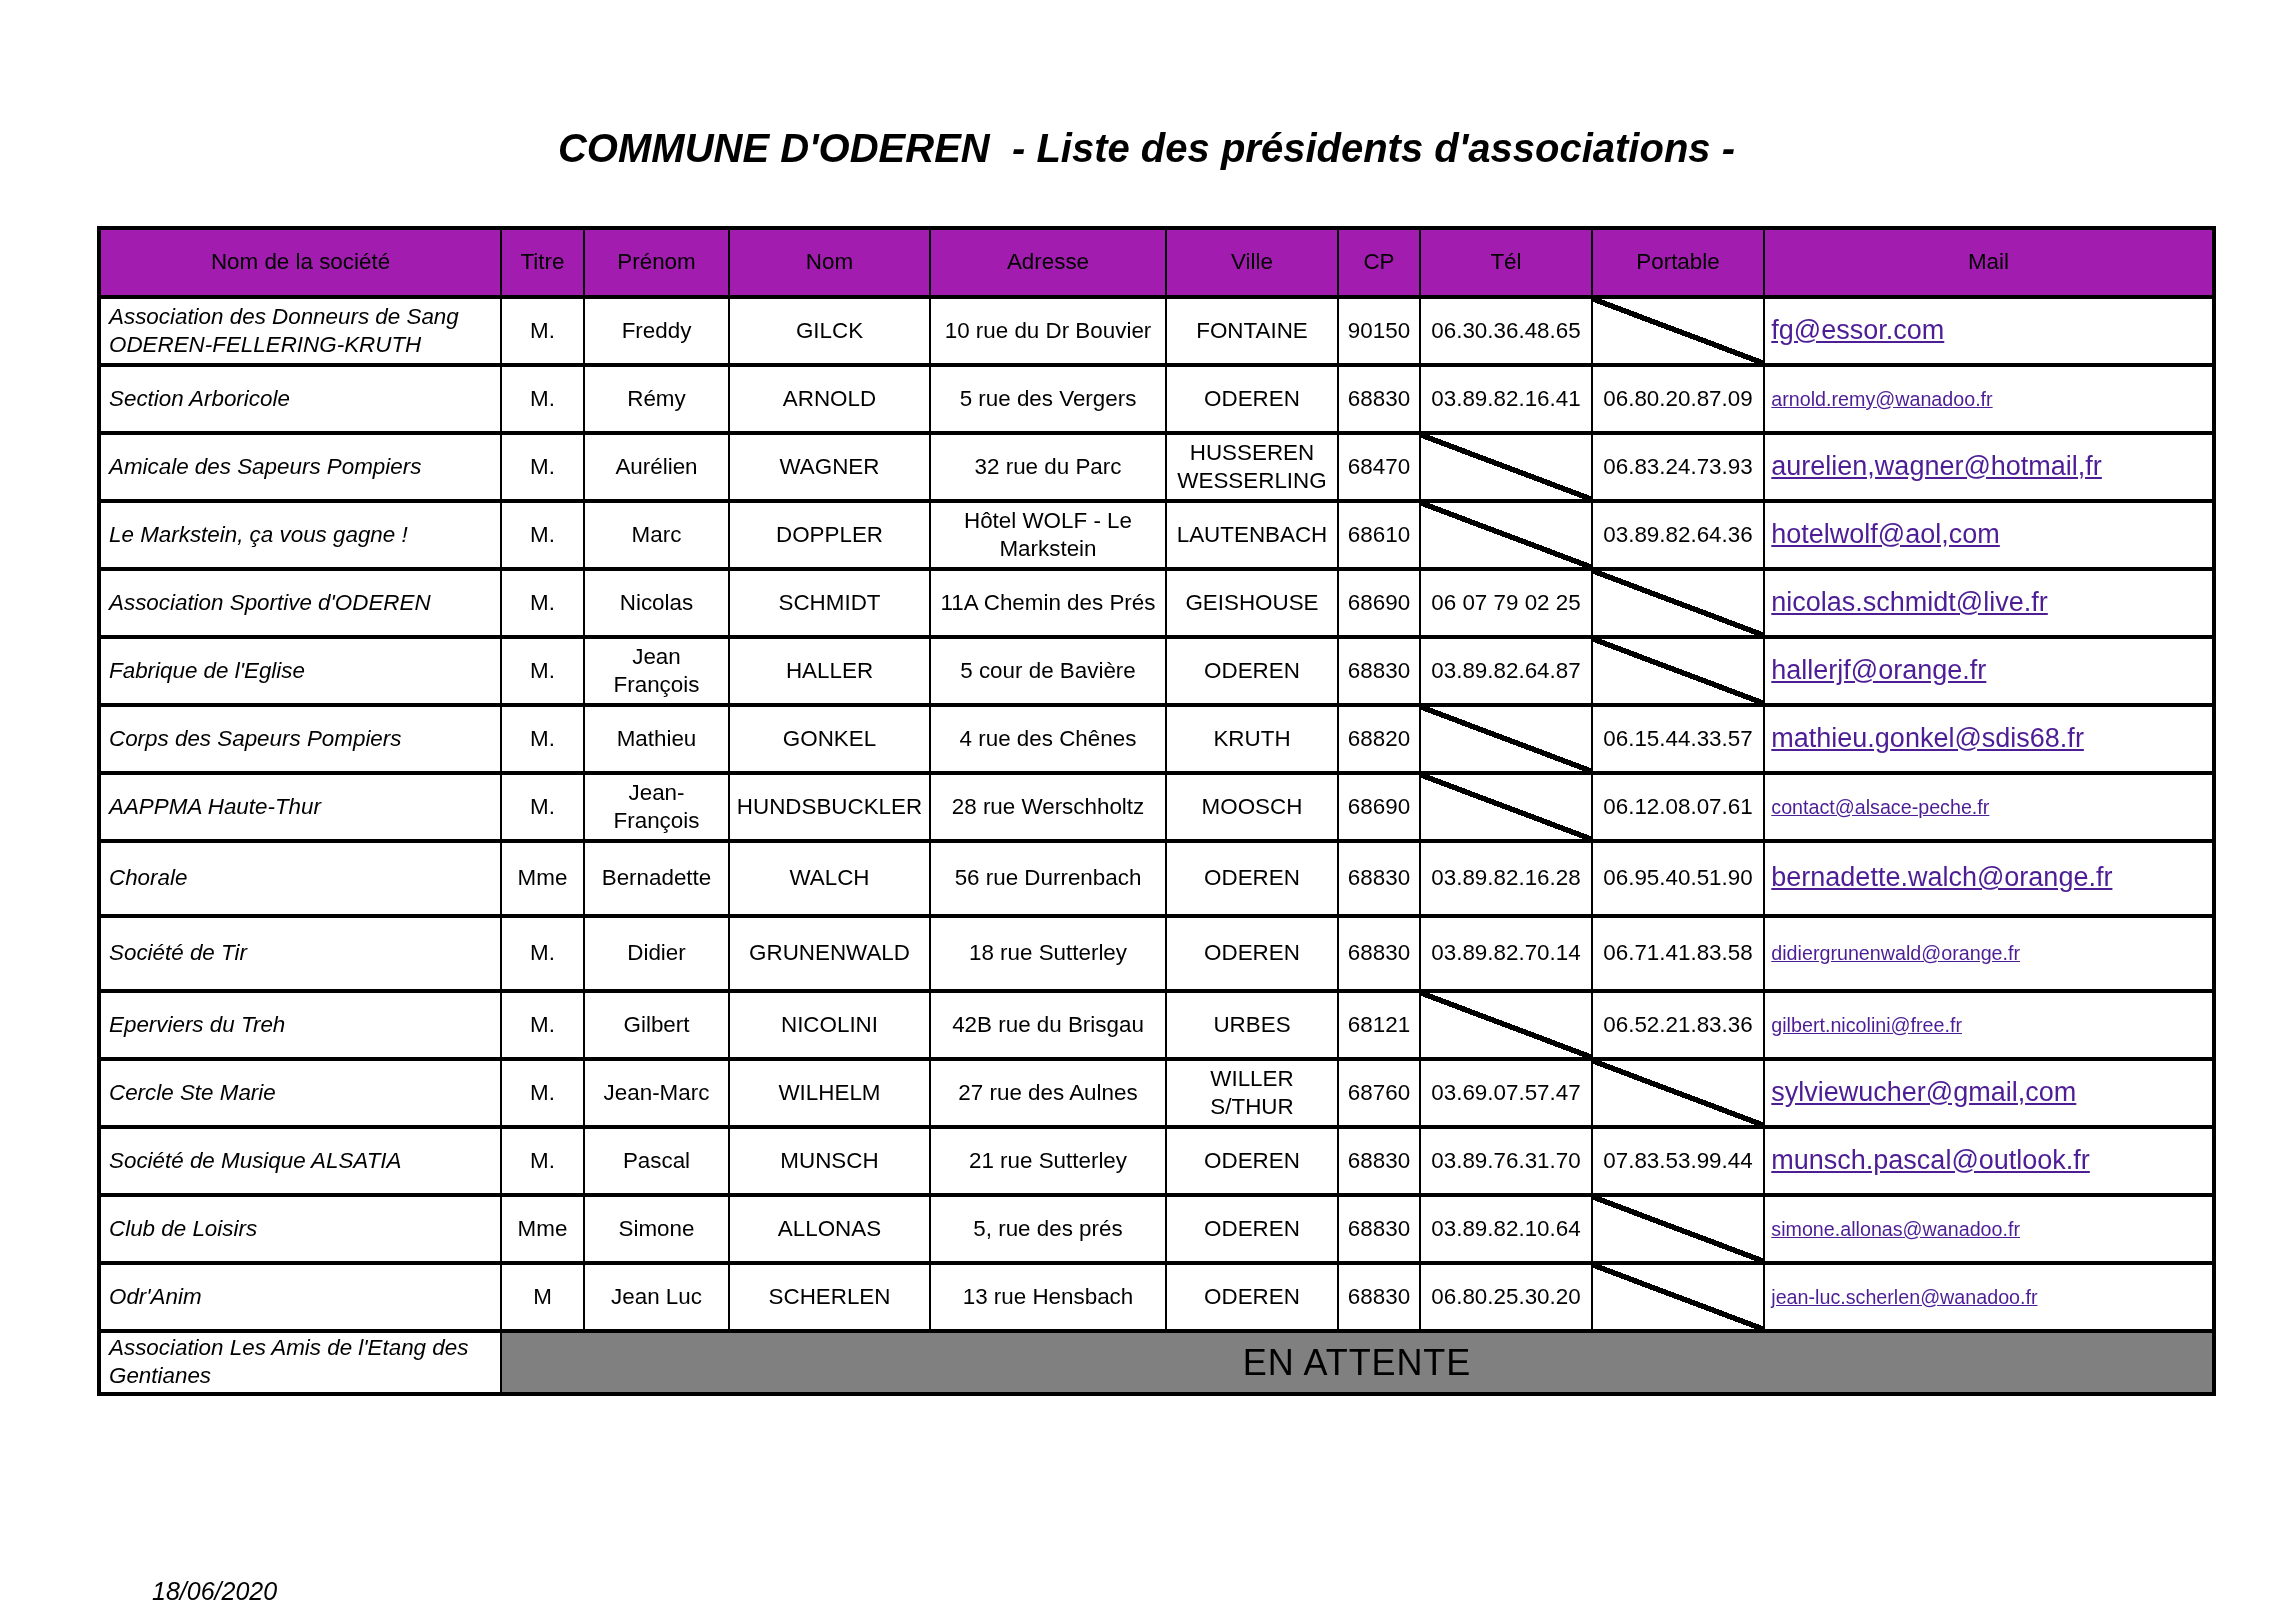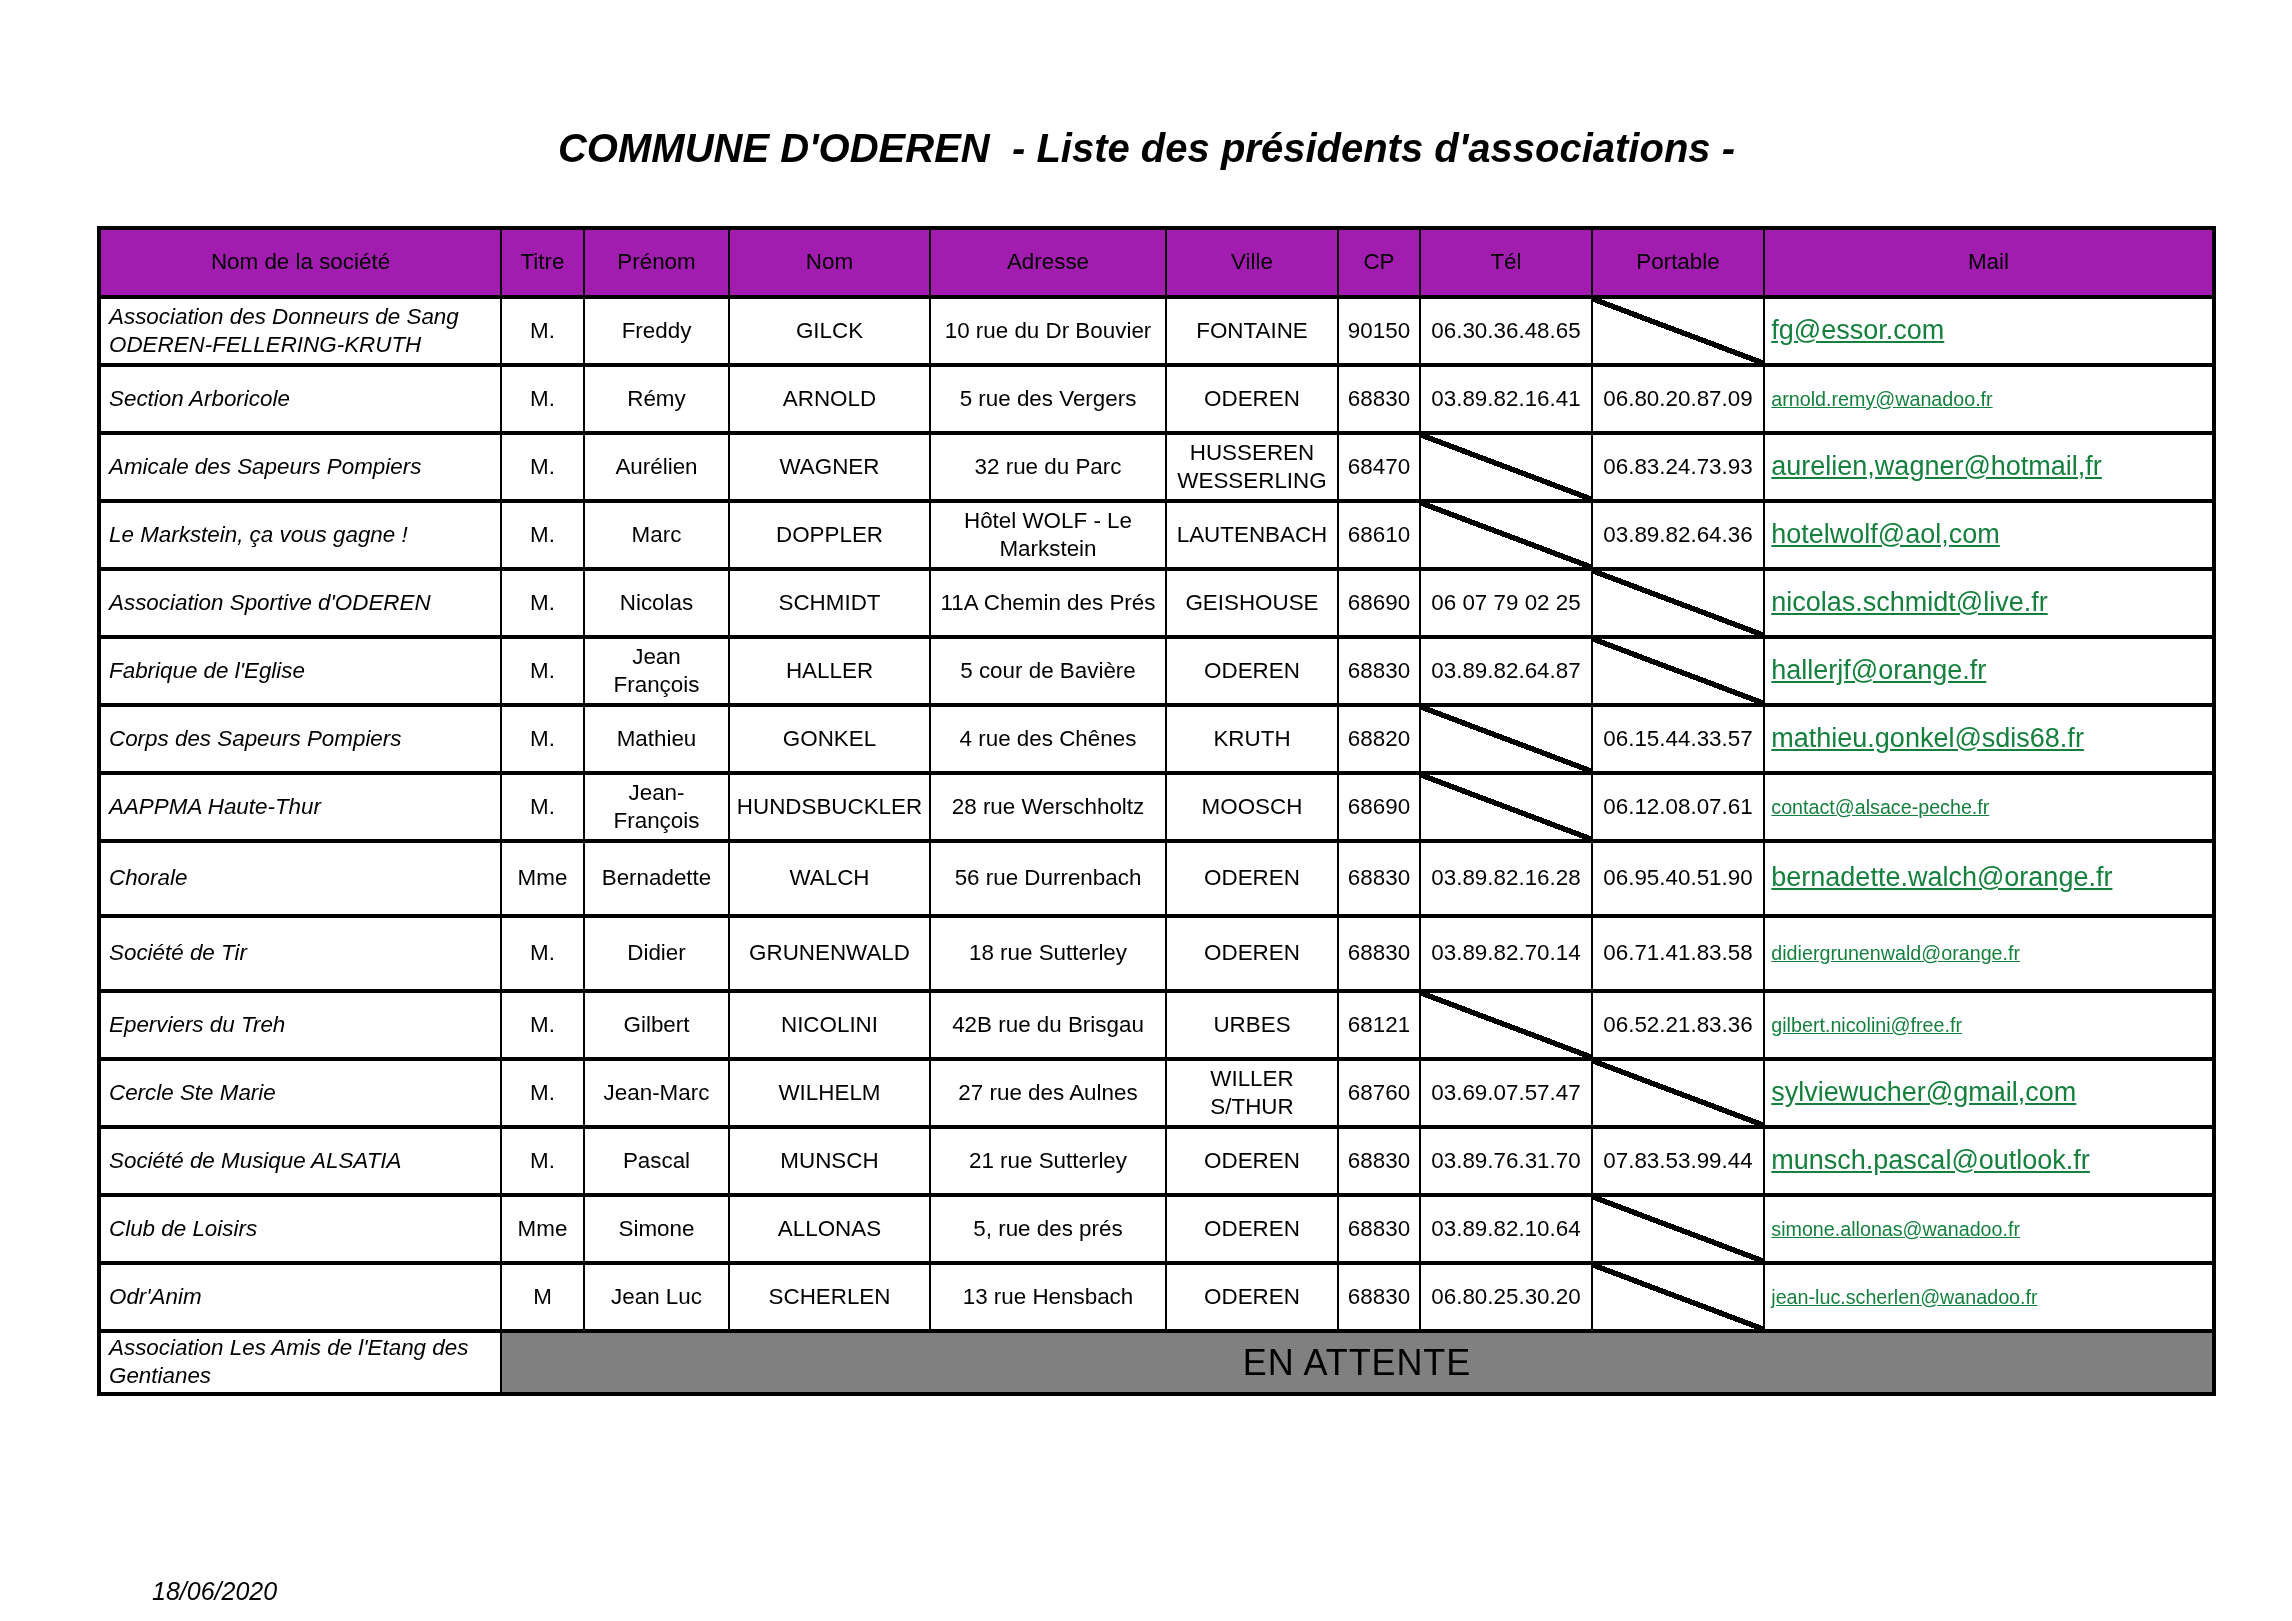--- a/index.html
+++ b/index.html
@@ -22,21 +22,21 @@
   th, td {
     border-left: 2.7px solid #000; border-right: 2.7px solid #000;
     border-top: 4.5px solid #000; border-bottom: 4.5px solid #000;
     padding: 1.8px 3.6px; text-align: center; vertical-align: middle;
     overflow: hidden; line-height: 1.25;
   }
   thead th { background: #a21caf; font-weight: normal; height: 61px; }
   tbody tr { height: 68px; }
   td.l { text-align: left; padding-left: 8px; font-style: italic; }
   td.mail { text-align: left; padding-left: 6.3px; }
-  a.maillink { color: #15803d; text-decoration: underline; cursor: pointer; margin-top: 39px; }
+  a.maillink { color: #4c1d95; text-decoration: underline; cursor: pointer; margin-top: 39px; }
   .mail-lg a.maillink { font-size: 27px; }
   .mail-sm a.maillink { font-size: 19.7px; }
   td.slash {
     background: linear-gradient(to top right,
       transparent calc(50% - 2.7px), #000 calc(50% - 2.7px),
       #000 calc(50% + 2.7px), transparent calc(50% + 2.7px));
   }
   td.attente {
     background: #808080; text-align: center;
     font-size: 36px; letter-spacing: 0.9px; margin-left: 40px;

